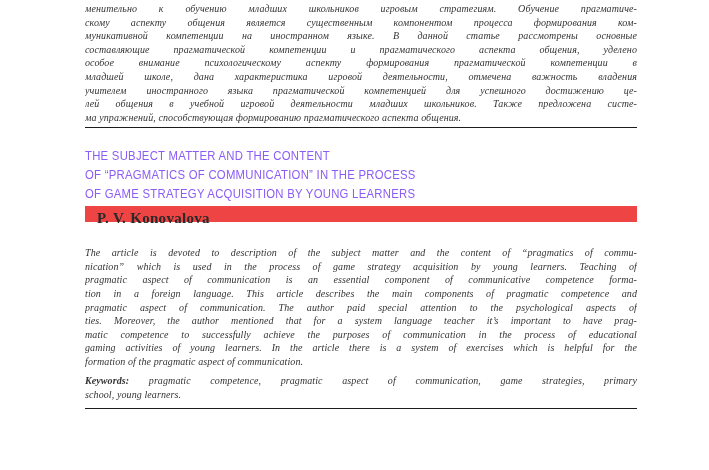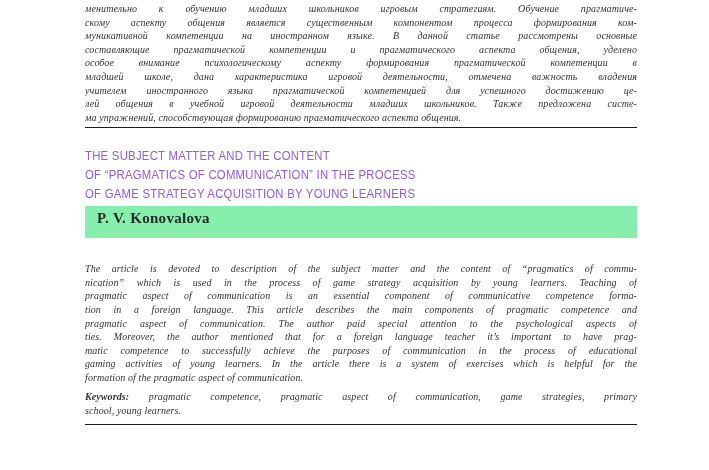--- a/index.html
+++ b/index.html
@@ -61,23 +61,23 @@
     color: #8b5cf6;
     letter-spacing: 0.3px;
   }
   .en-title .title-line {
     transform: scaleX(0.84);
     transform-origin: left center;
     white-space: nowrap;
   }
   .author-bar {
     margin-top: 3px;
-    height: 32px;
+    height: 16px;
     line-height: 24px;
-    background: #86efac;
+    background: #ef4444;
     padding-left: 12px;
     box-sizing: border-box;
   }
   .author-name {
     font-family: "Liberation Serif", serif;
     font-weight: 700;
     font-size: 15px;
     color: #2a2a2a;
     letter-spacing: 0.3px;
   }
@@ -114,21 +114,21 @@
     <div class="author-bar">
       <span class="author-name">P. V. Konovalova</span>
     </div>
 
     <div class="abstract en-abstract">
       <div class="jline">The article is devoted to description of the subject matter and the content of “pragmatics of commu-</div>
       <div class="jline">nication” which is used in the process of game strategy acquisition by young learners. Teaching of</div>
       <div class="jline">pragmatic aspect of communication is an essential component of communicative competence forma-</div>
       <div class="jline">tion in a foreign language. This article describes the main components of pragmatic competence and</div>
       <div class="jline">pragmatic aspect of communication. The author paid special attention to the psychological aspects of</div>
-      <div class="jline">ties. Moreover, the author mentioned that for a foreign language teacher it’s important to have prag-</div>
+      <div class="jline">ties. Moreover, the author mentioned that for a system language teacher it’s important to have prag-</div>
       <div class="jline">matic competence to successfully achieve the purposes of communication in the process of educational</div>
       <div class="jline">gaming activities of young learners. In the article there is a system of exercises which is helpful for the</div>
       <div class="jline last">formation of the pragmatic aspect of communication.</div>
     </div>
 
     <div class="abstract en-keywords">
       <div class="jline"><span class="kw-label">Keywords:</span> <span>pragmatic competence, pragmatic aspect of communication, game strategies, primary</span></div>
       <div class="jline last">school, young learners.</div>
     </div>
 

